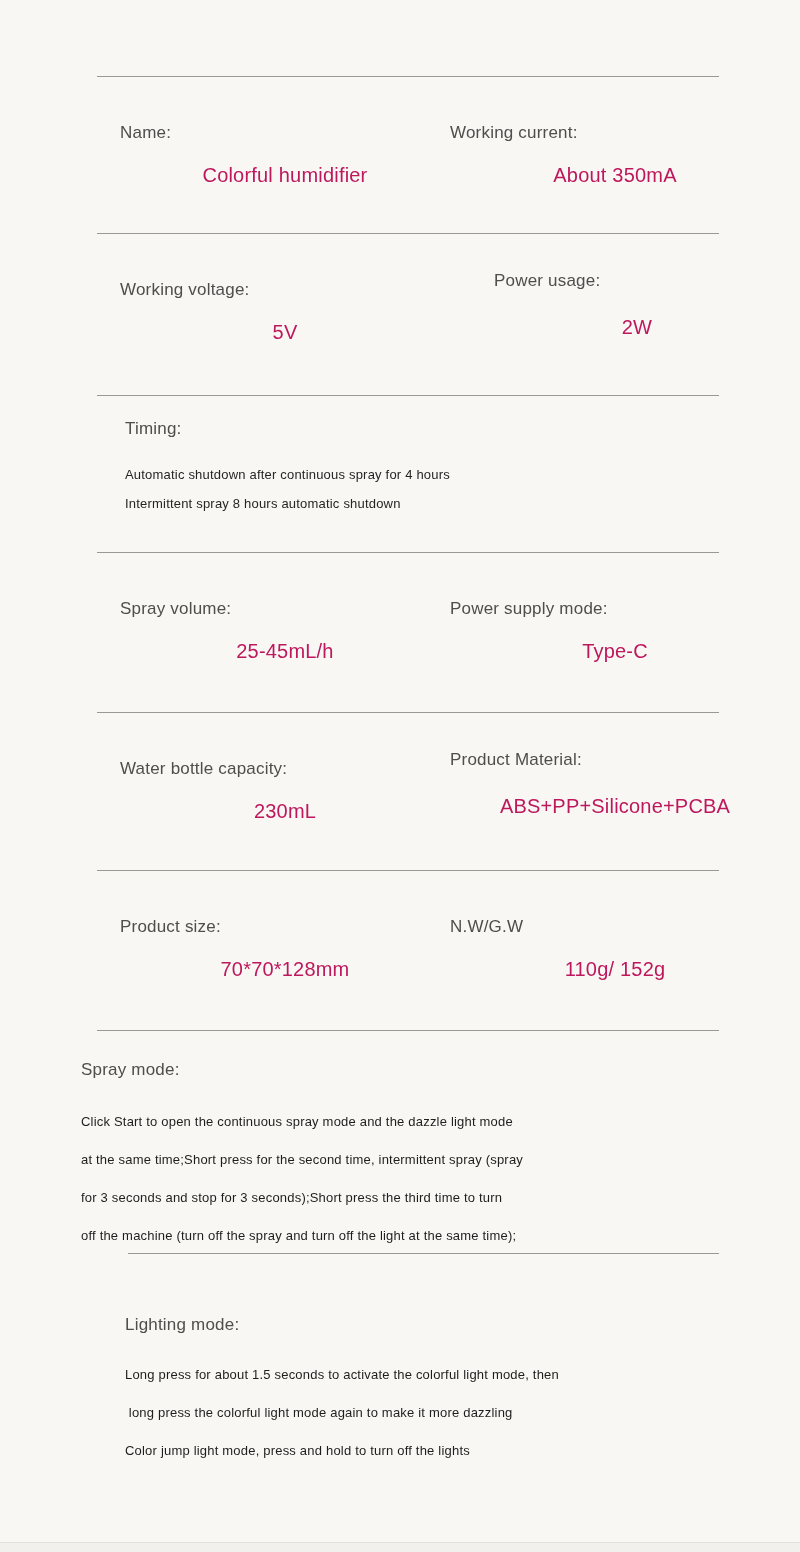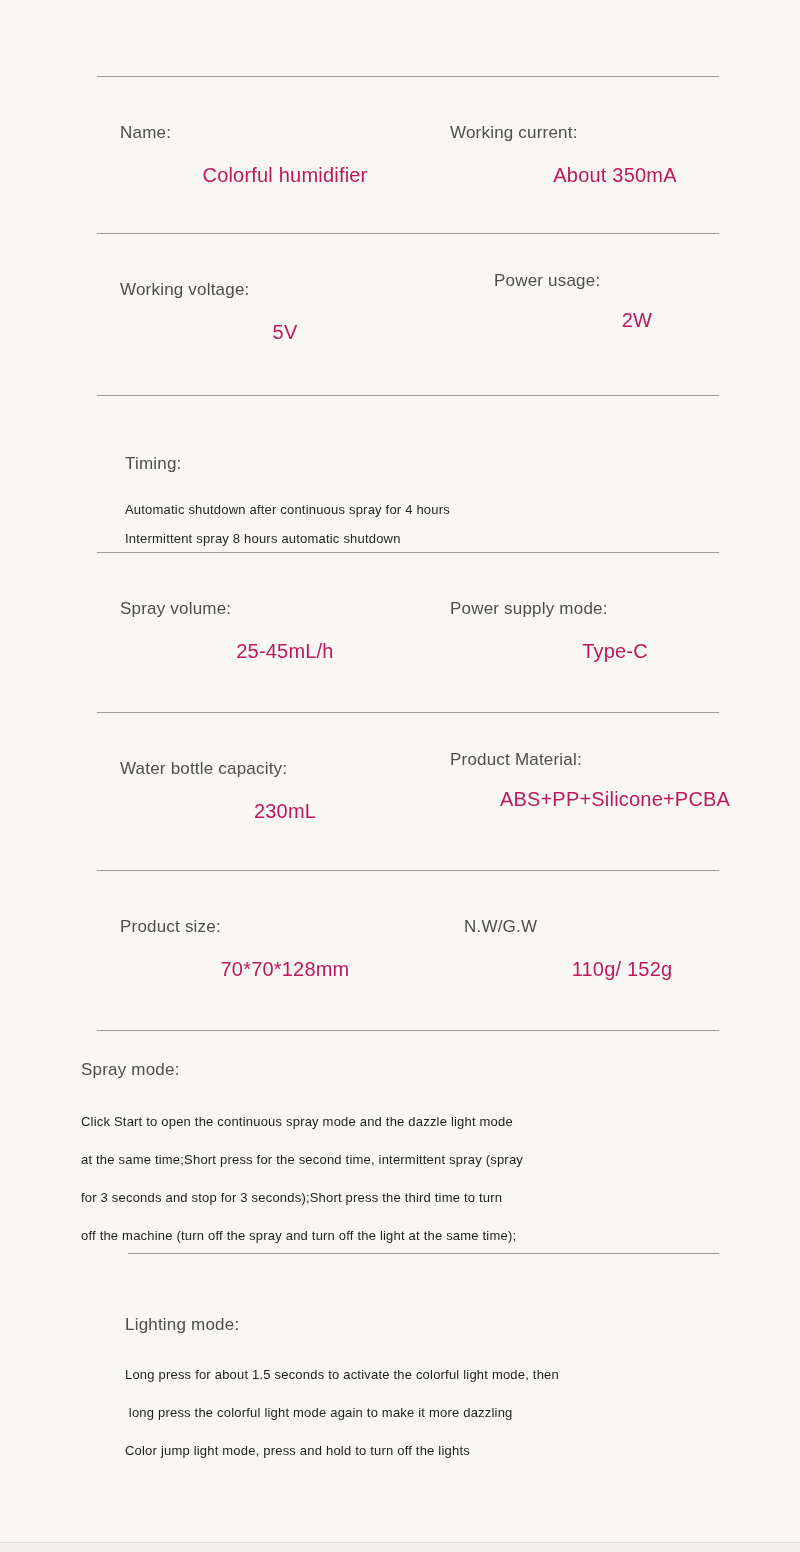--- a/index.html
+++ b/index.html
@@ -13,43 +13,43 @@
   }
   .sheet { width: 800px; }
   .spacer-top { height: 76px; }
   .divider {
     height: 1px; background: #9b9899;
     margin-left: 97px; width: 622px;
   }
   .divider.indented { margin-left: 128px; width: 591px; }
   .row { box-sizing: border-box; overflow: hidden; }
   .r1 { height: 156px; } .r2 { height: 161px; gap: 44px; } .r3 { height: 156px; }
-  .r4 { height: 159px; } .r5 { height: 157px; } .r6 { height: 159px; gap: 14px; }
+  .r4 { height: 159px; } .r5 { height: 157px; } .r6 { height: 159px; }
   .r7 { height: 222px; } .r8 { height: 298px; }
   .cols {
     display: grid; grid-template-columns: 330px 1fr;
     padding-left: 120px; padding-right: 20px;
   }
   .label {
     margin-top: 45px;
     font-size: 17px; line-height: 22px;
     color: #4f4e4d; letter-spacing: 0.2px;
   }
   .value {
     margin-top: 20px;
     font-size: 20px; line-height: 23px;
     color: #be185d; letter-spacing: 0.2px; text-align: center;
   }
   .cell.raised .label { margin-top: 36px; }
-  .cell.raised .value { margin-top: 17px; }
+  .cell.raised .value { margin-top: 24px; }
   .section { padding-right: 20px; }
   .section.timing { padding-left: 125px; }
   .section.spray  { padding-left: 81px; }
   .section.lighting { padding-left: 125px; }
-  .section .label { margin-top: 57px; }
+  .section .label { margin-top: 22px; }
   .section.spray .label { margin-top: 28px; }
   .section.lighting .label { margin-top: 60px; }
   .lines { margin-top: 20px; }
   .section.spray .lines { margin-top: 22px; }
   .line {
     font-size: 13px; color: #262525;
     line-height: 29px; letter-spacing: 0.2px;
     white-space: pre-wrap;
   }
   .section.spray .line, .section.lighting .line { line-height: 38px; color: #1f1e1e; }

